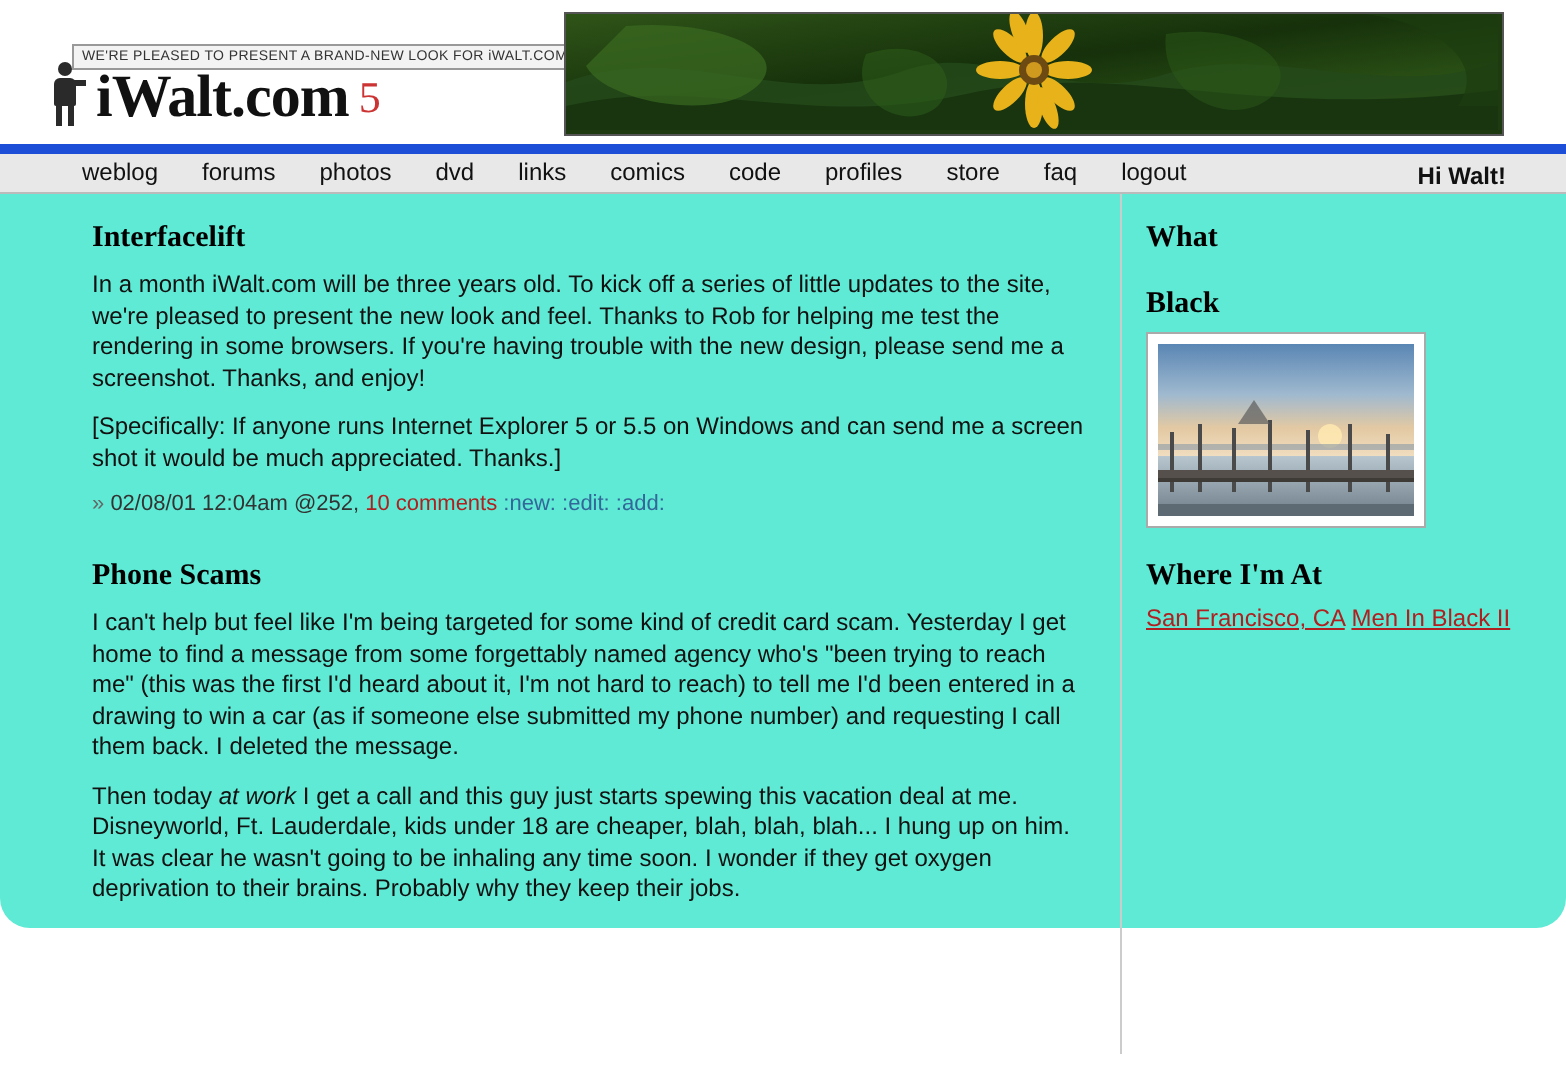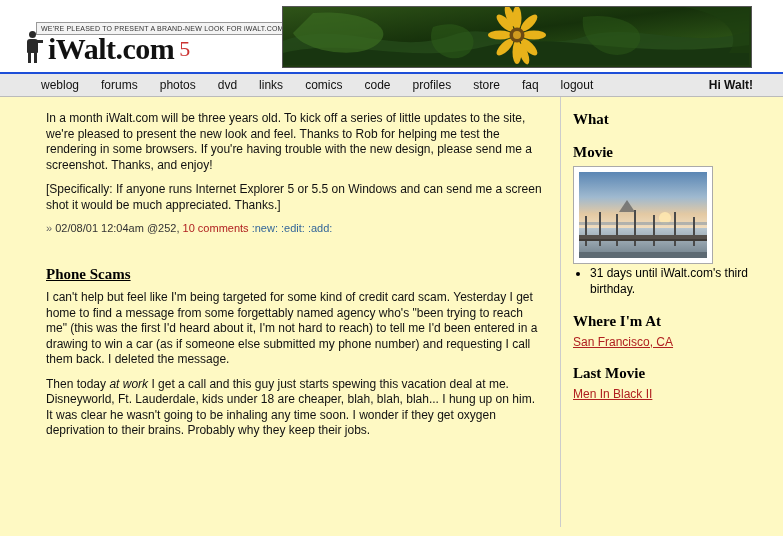--- a/index.html
+++ b/index.html
@@ -11,22 +11,23 @@
     width: 783px;
     height: 536px;
     overflow: hidden;
     font-family: "Liberation Sans", sans-serif;
     font-size: 12px;
     color: #000000;
   }
   #page {
     position: relative;
     width: 783px;
-    height: 536px;
-    background: #fef9c3;
+    height: 464px;
+    background: #5eead4;
+    border-radius: 15px;
   }
 
   
   .header {
     position: relative;
     height: 72px;
     background: #ffffff;
   }
   .promo-strip {
     position: absolute;
@@ -121,21 +122,21 @@
     overflow: hidden;
     background: #1d3a10;
   }
   .banner svg { display: block; }
 
   
   .navbar {
     position: relative;
     height: 25px;
     background: #e8e8e8;
-    border-top: 2px solid #1d4ed8;
+    border-top: 5px solid #1d4ed8;
     border-bottom: 1px solid #bbbbbb;
     display: flex;
     align-items: center;
     padding-left: 30px;
     box-sizing: border-box;
   }
   .navbar a {
     color: #111111;
     text-decoration: none;
     font-size: 12px;
@@ -183,21 +184,21 @@
     text-decoration: underline;
     font-weight: normal;
   }
   .post-title {
     font-family: "Liberation Serif", serif;
     font-size: 15px;
     font-weight: bold;
     color: #000000;
     margin: 0 0 7px 0;
   }
-  .post-title.second { margin-top: 32px; text-decoration: underline; }
+  .post-title.second { margin-top: 22px; }
   p.body {
     margin: 0 0 9px 0;
     font-size: 12px;
     line-height: 15.5px;
     color: #111111;
     font-family: "Liberation Sans", sans-serif;
   }
   p.body a {
     color: #b02020;
     text-decoration: underline;
@@ -337,20 +338,21 @@
     <a href="#">logout</a>
     <div class="nav-greeting">Hi Walt!</div>
   </div>
 
   <div class="content">
 
     <div class="main">
 
 
       <div>
+        <h2 class="post-title">Interfacelift</h2>
         <p class="body">In a month iWalt.com will be three years old. To kick off a series of little updates to the site, we're pleased to present the new look and feel. Thanks to Rob for helping me test the rendering in some browsers. If you're having trouble with the new design, please send me a screenshot. Thanks, and enjoy!</p>
         <p class="body">[Specifically: If anyone runs Internet Explorer 5 or 5.5 on Windows and can send me a screen shot it would be much appreciated. Thanks.]</p>
         <div class="meta">
           <span class="sep">»</span>
           <span>02/08/01 12:04am</span>
           <span>@252,</span>
           <a href="#">10 comments</a>
           <span class="actions">:new: :edit: :add:</span>
         </div>
       </div>
@@ -361,21 +363,21 @@
         <p class="body"><span>Then today </span><em class="it">at work</em><span> I get a call and this guy just starts spewing this vacation deal at me. Disneyworld, Ft. Lauderdale, kids under 18 are cheaper, blah, blah, blah... I hung up on him. It was clear he wasn't going to be inhaling any time soon. I wonder if they get oxygen deprivation to their brains. Probably why they keep their jobs.</span></p>
 
       </div>
 
     </div>
 
     <div class="sidebar">
 
       <h3 class="side-h">What</h3>
 
-      <h3 class="side-h spaced">Movie</h3>
+      <h3 class="side-h spaced">Black</h3>
       <div class="photo-frame">
         <svg width="128" height="86" viewBox="0 0 128 86">
           <defs>
             <linearGradient id="sky" x1="0" y1="0" x2="0" y2="1">
               <stop offset="0%" stop-color="#5a86b4"></stop>
               <stop offset="45%" stop-color="#9fb9cf"></stop>
               <stop offset="75%" stop-color="#e3c9a3"></stop>
               <stop offset="100%" stop-color="#f0ddbf"></stop>
             </linearGradient>
             <linearGradient id="water" x1="0" y1="0" x2="0" y2="1">
@@ -396,27 +398,23 @@
             <rect x="95" y="40" width="2" height="34"></rect>
             <rect x="114" y="45" width="2" height="29"></rect>
           </g>
           <rect x="0" y="63" width="128" height="4" fill="#55504b"></rect>
           <rect x="0" y="67" width="128" height="2" fill="#3e3a36"></rect>
           <path d="M40 40 L48 28 L56 40 Z" fill="#5c5c5c" opacity="0.7"></path>
           <rect x="0" y="80" width="128" height="6" fill="#5d6a73"></rect>
         </svg>
       </div>
 
-      <ul class="side-list">
-        <li>31 days until iWalt.com's third birthday.</li>
-      </ul>
 
       <h3 class="side-h spaced">Where I'm At</h3>
       <a href="#" class="side-link">San Francisco, CA</a>
 
-      <h3 class="side-h spaced">Last Movie</h3>
       <a href="#" class="side-link">Men In Black II</a>
 
 
     </div>
 
   </div>
 </div>
 
 </body></html>

